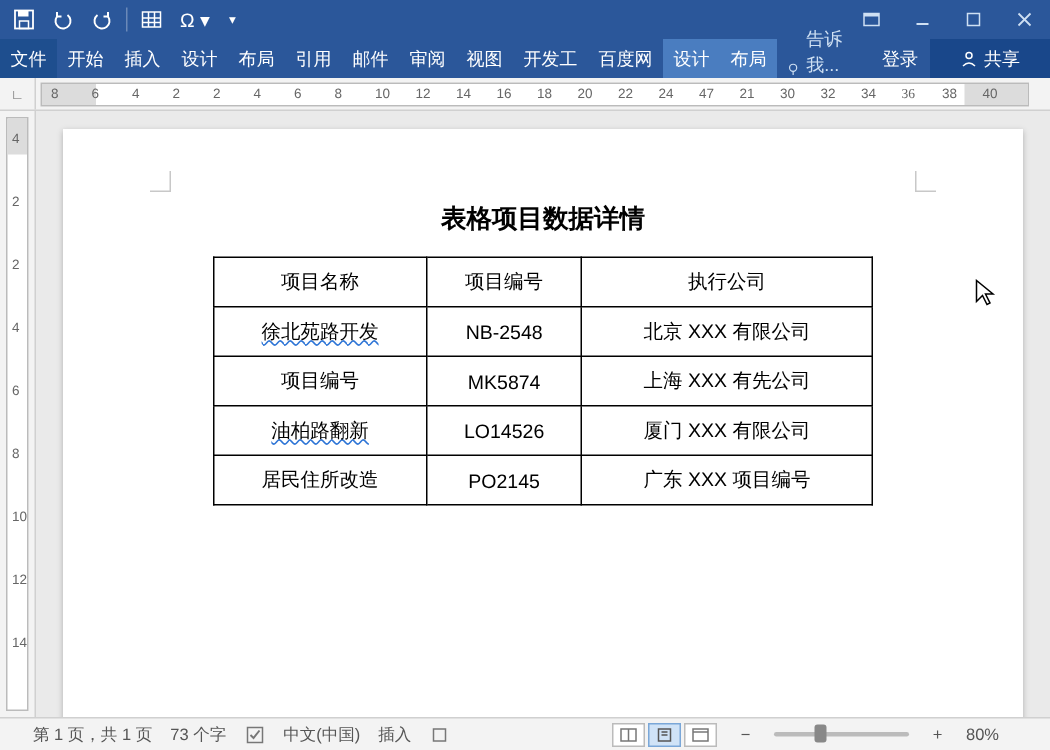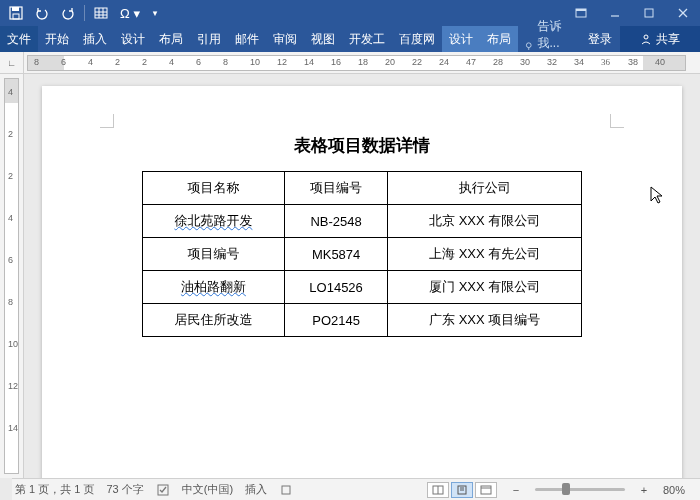--- a/index.html
+++ b/index.html
@@ -35,21 +35,21 @@
 .page{width:640px;min-height:420px;background:#fff;margin:12px auto 20px;box-shadow:0 1px 4px rgba(0,0,0,.25);position:relative;padding:40px 70px}
 .crop-corner{position:absolute;width:14px;height:14px}
 .crop-corner.tl{top:28px;left:58px;border-bottom:1px solid #c8c8c8;border-right:1px solid #c8c8c8}
 .crop-corner.tr{top:28px;right:58px;border-bottom:1px solid #c8c8c8;border-left:1px solid #c8c8c8}
 .doc-title{text-align:center;font-size:17px;font-weight:bold;margin:8px 0 14px;color:#000}
 table.data{border-collapse:collapse;margin:0 auto;width:88%}
 table.data td,table.data th{border:1px solid #000;padding:7px 6px;text-align:center;font-size:13px;color:#000}
 table.data th{font-weight:normal}
 .wavy{text-decoration:underline wavy #2e75d6;text-decoration-thickness:1px}
 .cursor-arrow{position:absolute;top:112px;right:34px;font-size:16px;color:#000;pointer-events:none}
-.statusbar{position:absolute;left:12px;right:0;bottom:0;height:22px;background:#f3f3f3;border-top:1px solid #d0d0d0;display:flex;align-items:center;font-size:11px;color:#555;padding:0 3px;gap:12px}
+.statusbar{position:absolute;left:0;right:0;bottom:0;height:22px;background:#f3f3f3;border-top:1px solid #d0d0d0;display:flex;align-items:center;font-size:11px;color:#555;padding:0 22px;gap:12px}
 .statusbar .spacer{flex:1}
 .view-btns{display:flex;gap:2px}
 .view-btn{width:22px;height:16px;border:1px solid #bbb;background:#fff;display:flex;align-items:center;justify-content:center;font-size:9px}
 .view-btn.active{background:#d0e3f7;border-color:#7aa7d8}
 .zoom-slider{width:90px;height:3px;background:#bbb;position:relative;border-radius:2px}
 .zoom-slider .thumb{position:absolute;width:8px;height:12px;background:#888;top:-5px;left:30%;border-radius:2px}
 .zoom-btn{width:14px;text-align:center;cursor:default}
 svg{display:block}
 </style>
 </head>
@@ -161,21 +161,21 @@
       <span class="num" style="left: 195px;">8</span>
       <span class="num" style="left: 222px;">10</span>
       <span class="num" style="left: 249px;">12</span>
       <span class="num" style="left: 276px;">14</span>
       <span class="num" style="left: 303px;">16</span>
       <span class="num" style="left: 330px;">18</span>
       <span class="num" style="left: 357px;">20</span>
       <span class="num" style="left: 384px;">22</span>
       <span class="num" style="left: 411px;">24</span>
       <span class="num" style="left: 438px;">47</span>
-      <span class="num" style="left: 465px;">28</span>
+      <span class="num" style="left: 465px;">21</span>
       <span class="num" style="left: 492px;">30</span>
       <span class="num" style="left: 519px;">32</span>
       <span class="num" style="left: 546px;">34</span>
       <span class="num" style="left: 573px; font-family: Liberation Serif, serif;">36</span>
       <span class="num" style="left: 600px;">38</span>
       <span class="num" style="left: 627px;">40</span>
     </div>
 </div>
 
 <div class="workspace">

